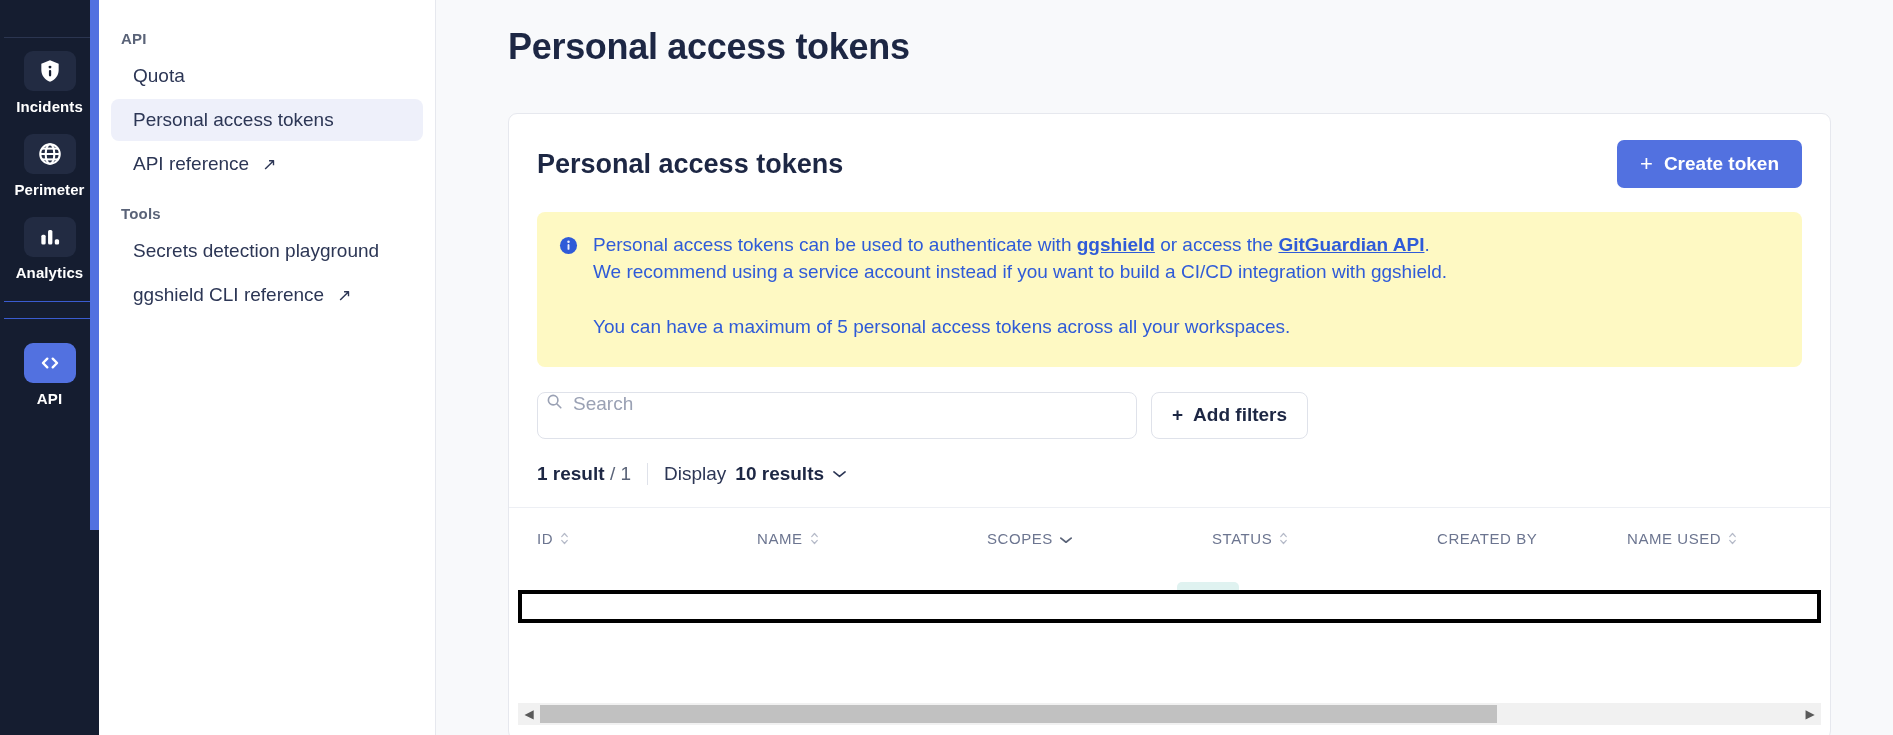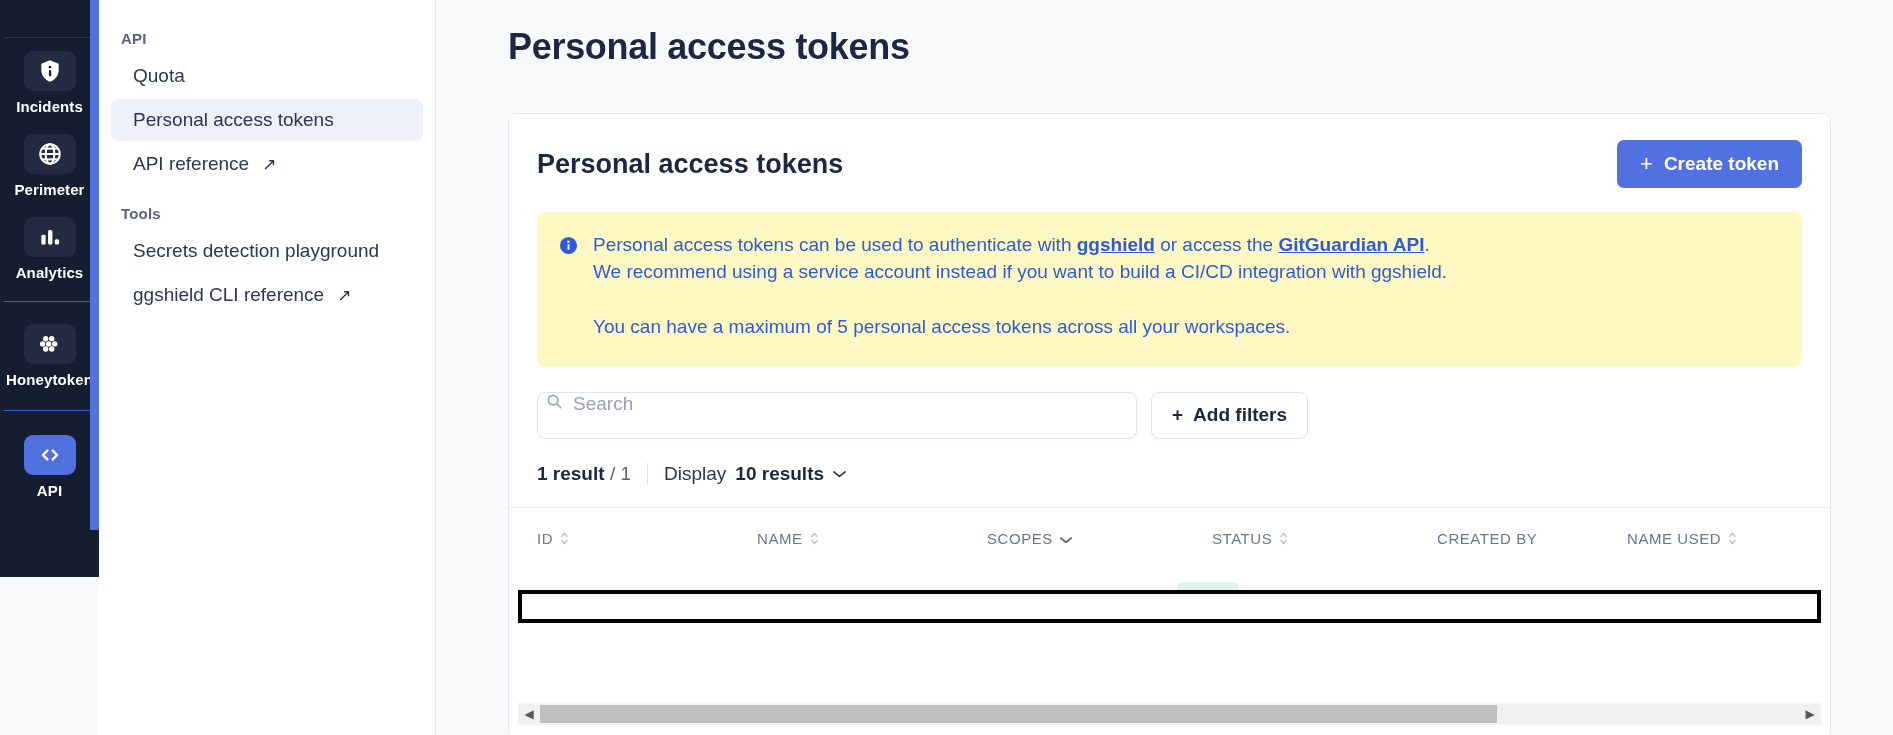--- a/index.html
+++ b/index.html
@@ -12,21 +12,21 @@
     background: #f8f9fb;
   }
   .app { display: flex; width: 1893px; height: 735px; position: relative; }
 
   
   .rail {
     width: 99px;
     background: #151d30;
     position: relative;
     flex: 0 0 99px;
-    height: 577px;
+    height: 735px;
   }
   .rail-divider {
     height: 1px;
     background: #2b3550;
     margin: 0 4px;
   }
   .rail-divider.accent { background: #3a5bd0; }
   .rail-top-pad { height: 37px; }
   .rail-item {
     display: flex;
@@ -337,34 +337,20 @@
           <rect x="4" y="10" width="4" height="9" rx="1.4"></rect>
           <rect x="10.2" y="5.5" width="4" height="13.5" rx="1.4"></rect>
           <rect x="16.4" y="14" width="4" height="5" rx="1.4"></rect>
         </svg>
       </div>
       <div class="rail-label">Analytics</div>
     </div>
 
     <div class="rail-divider accent" style="margin-top:14px"></div>
 
-    <div class="rail-item" style="padding-top:22px">
-      <div class="rail-icon-box">
-        <svg width="26" height="26" viewBox="0 0 24 24" fill="#ffffff">
-          <circle cx="8" cy="7.2" r="2.5"></circle>
-            <circle cx="13.6" cy="7.2" r="2.5"></circle>
-          <circle cx="5.2" cy="11.9" r="2.5"></circle>
-            <circle cx="10.8" cy="11.9" r="2.5"></circle>
-            <circle cx="16.4" cy="11.9" r="2.5"></circle>
-          <circle cx="8" cy="16.6" r="2.5"></circle>
-            <circle cx="13.6" cy="16.6" r="2.5"></circle>
-        </svg>
-      </div>
-      <div class="rail-label">Honeytoken</div>
-    </div>
 
     <div class="rail-divider accent" style="margin-top:16px"></div>
 
     <div class="rail-item" style="padding-top:24px">
       <div class="rail-icon-box active">
         <svg width="26" height="26" viewBox="0 0 24 24" fill="none" stroke="#ffffff" stroke-width="2.2" stroke-linecap="round" stroke-linejoin="round">
           <polyline points="9.5,8 5.5,12 9.5,16"></polyline>
           <polyline points="14.5,8 18.5,12 14.5,16"></polyline>
         </svg>
       </div>

